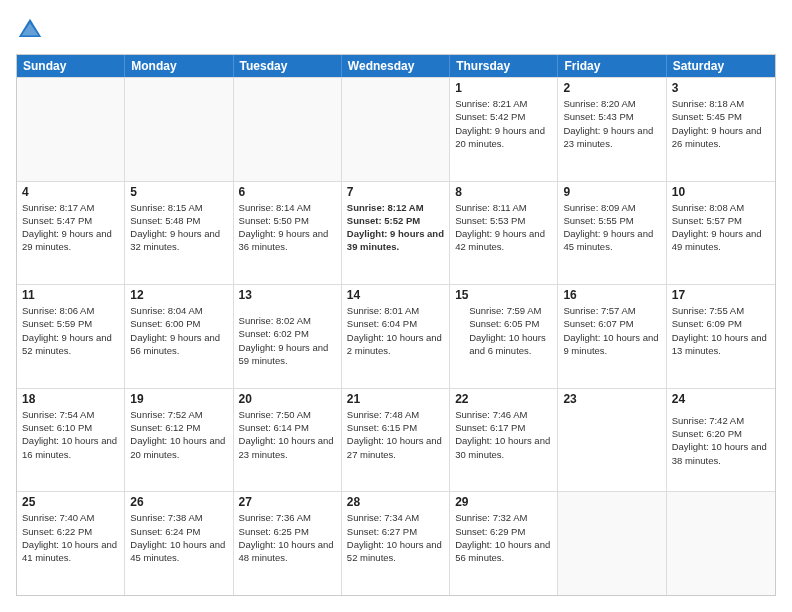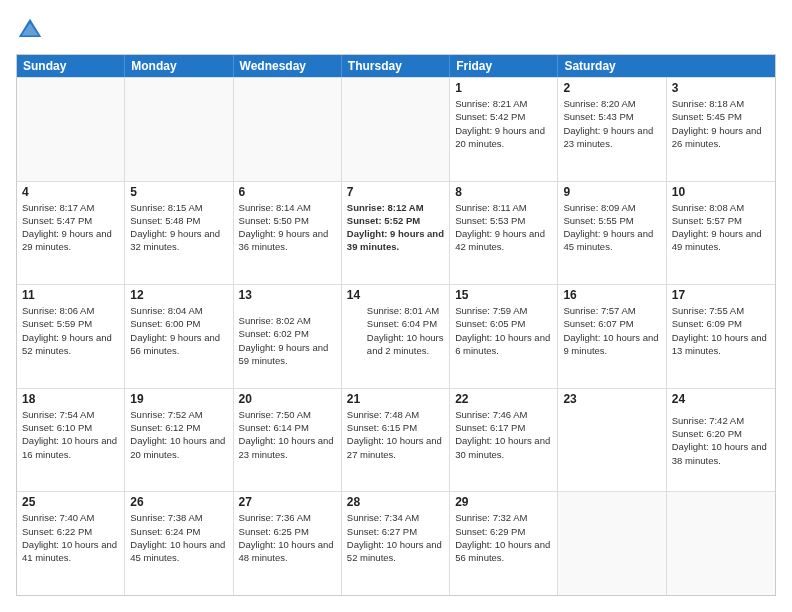--- a/index.html
+++ b/index.html
@@ -122,20 +122,21 @@
     <div class="title-block">
       <div class="month-year"></div>
       <div class="location"></div>
     </div>
   </div>
 
   <div class="calendar">
     <div class="cal-header-row">
     <div class="cal-header-cell">Sunday</div>
         <div class="cal-header-cell">Monday</div>
+        <div class="cal-header-cell">Tuesday</div>
         <div class="cal-header-cell">Wednesday</div>
         <div class="cal-header-cell">Thursday</div>
         <div class="cal-header-cell">Friday</div>
         <div class="cal-header-cell">Saturday</div>
       </div>
     <div class="cal-body">
     <div class="cal-row">
           <div class="cal-cell empty"></div>
           <div class="cal-cell empty"></div>
           <div class="cal-cell empty"></div>
@@ -217,27 +218,27 @@
 Daylight: 9 hours and 56 minutes.</div>
           </div>
           <div class="cal-cell">
             <div class="day-number">13</div>
             <div class="sun-info" style="white-space: pre-line; margin-top: 12px;">Sunrise: 8:02 AM
 Sunset: 6:02 PM
 Daylight: 9 hours and 59 minutes.</div>
           </div>
           <div class="cal-cell">
             <div class="day-number">14</div>
-            <div class="sun-info" style="white-space: pre-line; margin-left: 20px;">Sunrise: 8:01 AM
+            <div class="sun-info" style="white-space: pre-line;">Sunrise: 8:01 AM
 Sunset: 6:04 PM
 Daylight: 10 hours and 2 minutes.</div>
           </div>
           <div class="cal-cell">
             <div class="day-number">15</div>
-            <div class="sun-info" style="white-space: pre-line;">Sunrise: 7:59 AM
+            <div class="sun-info" style="white-space: pre-line; margin-left: 14px;">Sunrise: 7:59 AM
 Sunset: 6:05 PM
 Daylight: 10 hours and 6 minutes.</div>
           </div>
           <div class="cal-cell">
             <div class="day-number">16</div>
             <div class="sun-info" style="white-space: pre-line;">Sunrise: 7:57 AM
 Sunset: 6:07 PM
 Daylight: 10 hours and 9 minutes.</div>
           </div>
           <div class="cal-cell">

